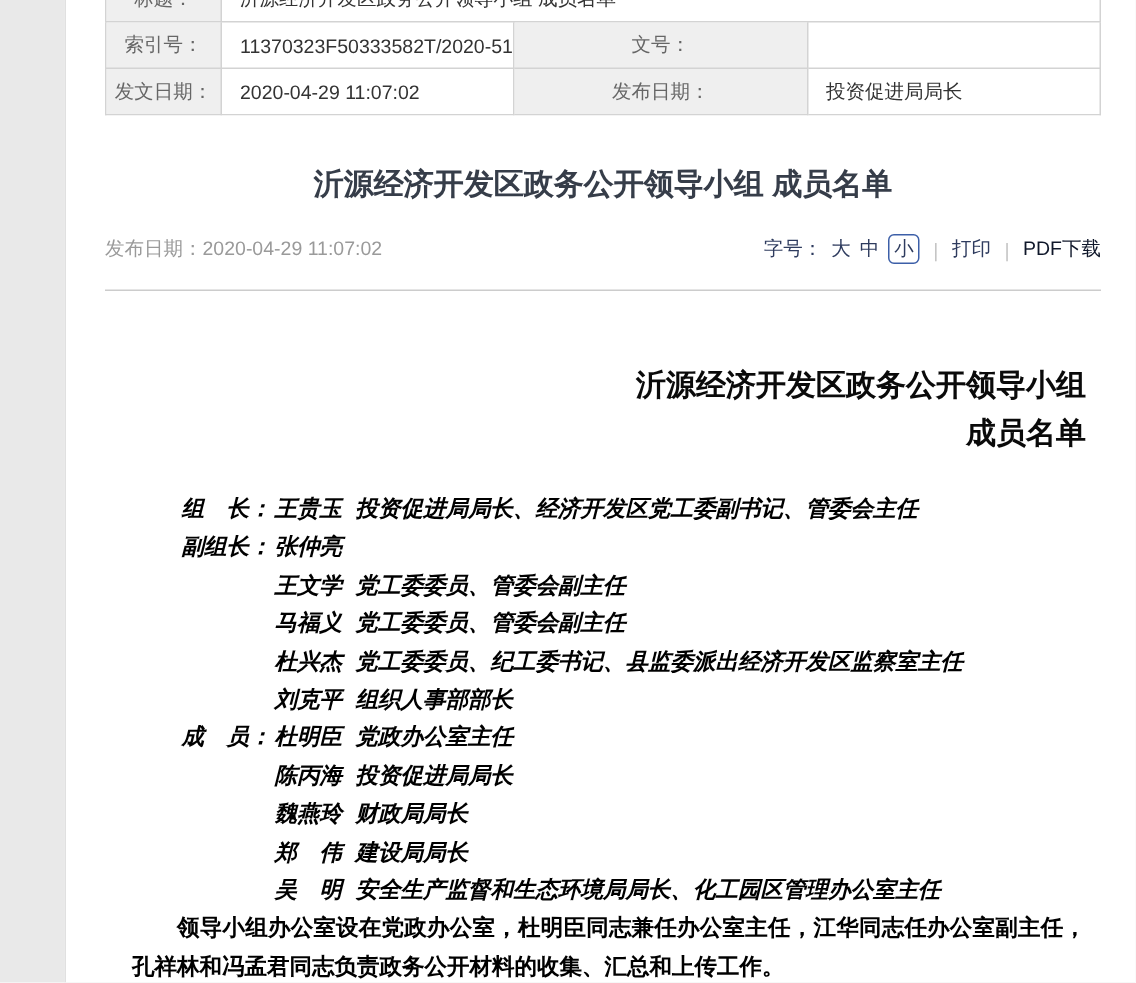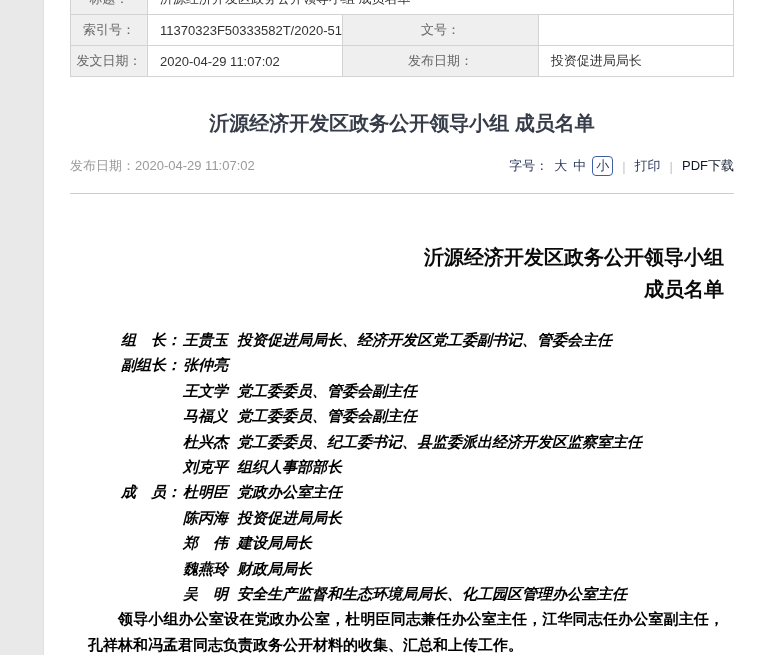--- a/index.html
+++ b/index.html
@@ -166,27 +166,27 @@
             <span class="m-name">杜明臣</span>
             <span class="m-role">党政办公室主任</span>
           </div>
           <div class="m-row">
             <span class="m-label"></span>
             <span class="m-name">陈丙海</span>
             <span class="m-role">投资促进局局长</span>
           </div>
           <div class="m-row">
             <span class="m-label"></span>
-            <span class="m-name">郑　伟</span>
-            <span class="m-role">建设局局长</span>
+            <span class="m-name">魏燕玲</span>
+            <span class="m-role">财政局局长</span>
           </div>
           <div class="m-row">
             <span class="m-label"></span>
-            <span class="m-name">魏燕玲</span>
-            <span class="m-role">财政局局长</span>
+            <span class="m-name">郑　伟</span>
+            <span class="m-role">建设局局长</span>
           </div>
           <div class="m-row">
             <span class="m-label"></span>
             <span class="m-name">吴　明</span>
             <span class="m-role">安全生产监督和生态环境局局长、化工园区管理办公室主任</span>
           </div>
         </div>
 
         <p class="closing">领导小组办公室设在党政办公室，杜明臣同志兼任办公室主任，江华同志任办公室副主任，孔祥林和冯孟君同志负责政务公开材料的收集、汇总和上传工作。</p>
       </div>

